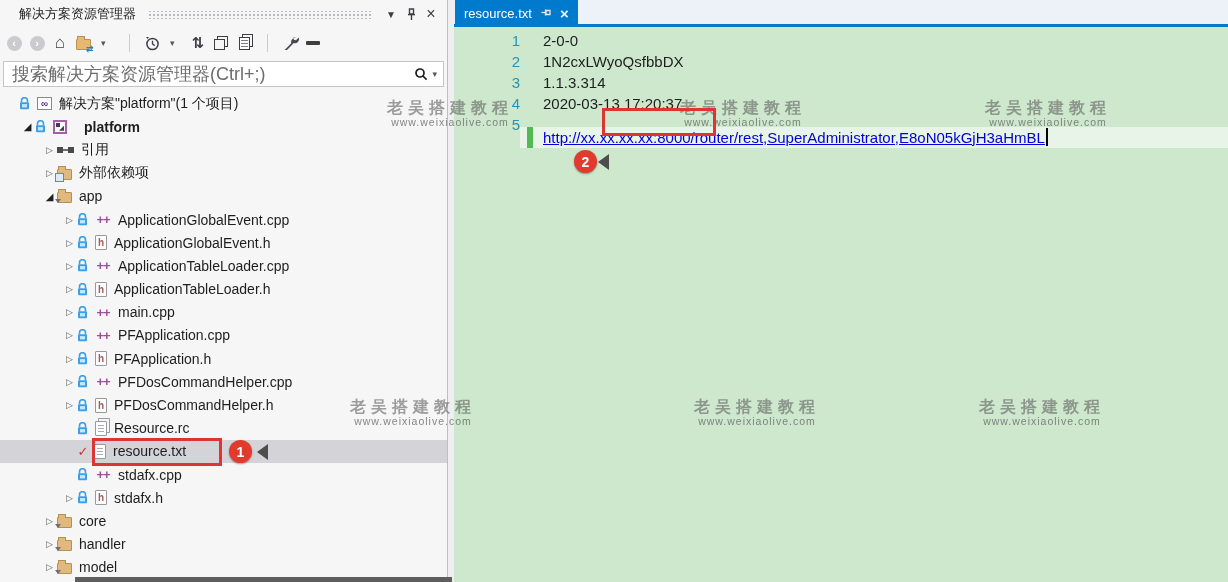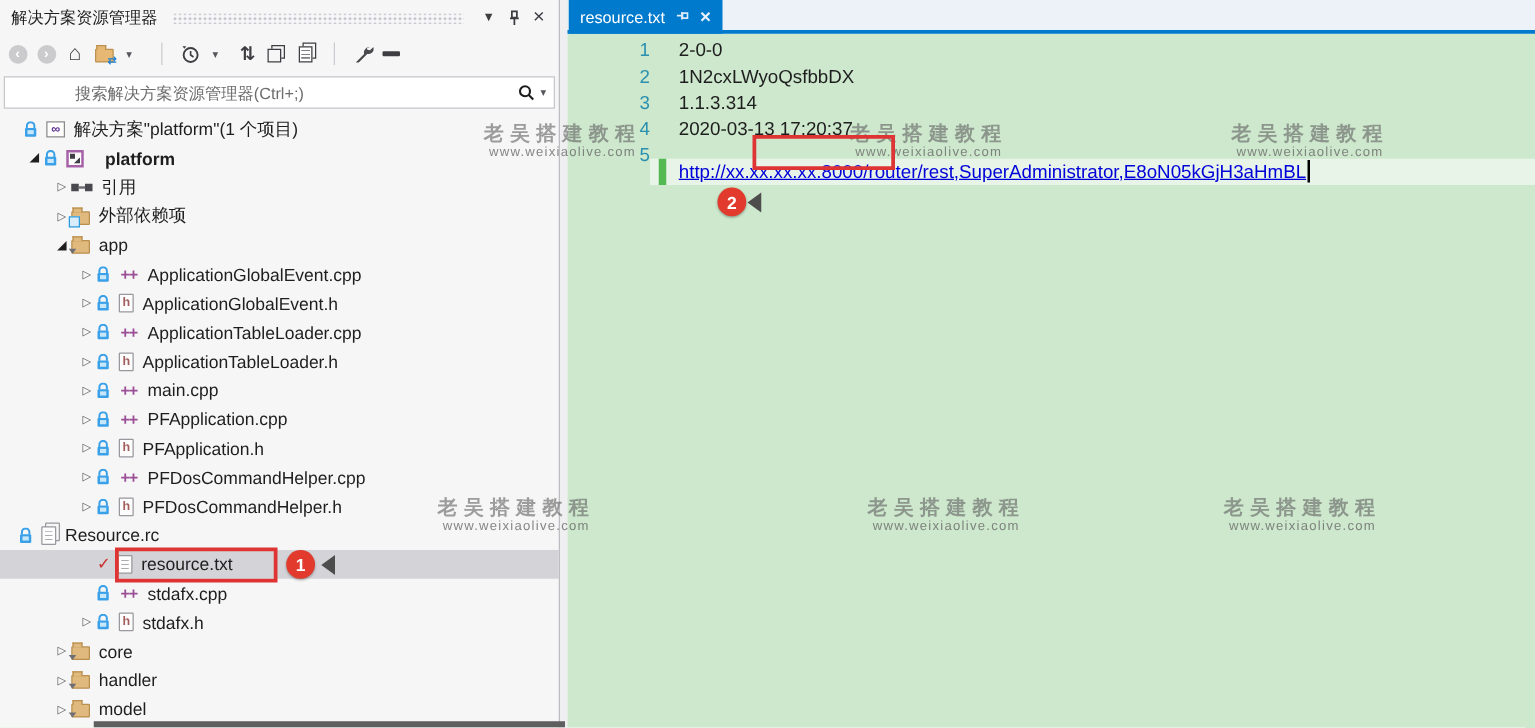--- a/index.html
+++ b/index.html
@@ -8,21 +8,21 @@
   }
   *{margin:0;padding:0;box-sizing:border-box;font-family:"Liberation Sans","DejaVu Sans",sans-serif;}
   body{width:1228px;height:582px;overflow:hidden;background:#fff;}
   .app{position:relative;width:1228px;height:582px;background:#F5F5F6;}
 
   
   .left-panel{position:absolute;left:0;top:0;width:448px;height:582px;background:#F6F6F7;border-right:1px solid #BDBDC2;}
   .divider{position:absolute;left:448px;top:0;width:6px;height:582px;background:#EFEFF2;}
 
   .panel-header{height:28px;display:flex;align-items:center;padding:0 6px 0 9px;}
-  .panel-title{font-size:13px;color:#1E1E1E;white-space:nowrap;}
+  .panel-title{font-size:13px;color:#1E1E1E;white-space:nowrap;margin-left:10px;}
   .drag-dots{flex:1;height:8px;margin:2px 10px 0 12px;background-image:radial-gradient(#B8B8C2 1px,transparent 1.1px);background-size:4px 4px;background-position:0 2px;}
   .hdr-ico{width:20px;height:20px;display:flex;align-items:center;justify-content:center;color:#3E3E42;font-size:10px;cursor:default;}
   .hdr-close{font-size:16px;line-height:1;}
 
   .toolbar{height:30px;display:flex;align-items:center;padding:0 4px;gap:3px;}
   .tb{height:22px;min-width:20px;display:flex;align-items:center;justify-content:center;color:#3E3E42;}
   .tb-circle{width:15px;height:15px;border-radius:50%;background:#CBCBCE;color:#fff;font-size:11px;font-weight:bold;display:flex;align-items:center;justify-content:center;line-height:1;}
   .tb-home{font-size:17px;color:#3E3E42;}
   .tb-caret{min-width:10px;font-size:9px;color:#56565C;}
   .tb-sep{width:1px;height:18px;background:#CCCCD0;margin:0 3px;}
@@ -32,21 +32,21 @@
   .tb-sync{font-size:15px;font-weight:bold;color:#3E3E42;}
   .tb-stack{position:relative;width:14px;height:14px;}
   .tb-stack::before,.tb-stack::after{content:"";position:absolute;width:9px;height:9px;border:1.5px solid #3E3E42;background:#F6F6F7;}
   .tb-stack::before{right:0;top:0;}
   .tb-stack::after{left:0;bottom:0;}
   .tb-doc2{position:relative;width:11px;height:13px;border:1.5px solid #3E3E42;background:#fff;box-shadow:3px -3px 0 -1px #F6F6F7,3px -3px 0 0 #3E3E42;}
   .tb-doc2::before{content:"";position:absolute;left:1px;right:1px;top:2px;height:7px;background:repeating-linear-gradient(to bottom,#7d7d84 0 1px,transparent 1px 3px);}
   .tb-minus{width:14px;height:4px;background:#3E3E42;border-radius:1px;}
 
   .search-row{margin:3px 3px 0 3px;height:26px;background:#fff;border:1px solid #C5C5CA;display:flex;align-items:center;padding:0 6px 0 8px;}
-  .search-input{flex:1;border:none;outline:none;font-size:13px;color:#0369a1;background:transparent;margin-left:48px;}
+  .search-input{flex:1;border:none;outline:none;font-size:18px;color:#0369a1;background:transparent;}
   .search-input::placeholder{color:#6D6D6D;opacity:1;}
   .search-caret{font-size:9px;color:#56565C;margin-left:4px;}
 
   .tree{position:absolute;left:0;top:92px;width:447px;}
   .tree-row{height:23.2px;display:flex;align-items:center;font-size:14px;color:#1E1E1E;white-space:nowrap;}
   .tree-row.selected{background:var(--sel-row);}
   .expander{width:15px;flex:0 0 15px;text-align:center;color:#5A5A5A;font-size:9px;}
   .expander.exp{color:#1E1E1E;font-size:10px;}
   .tico{display:inline-flex;align-items:center;justify-content:center;margin-right:5px;flex:0 0 auto;}
   .lbl{margin-left:2px;}
@@ -347,21 +347,21 @@
               <path d="M2.5 5.5V3.7a3 3 0 0 1 6 0v1.8" fill="none" stroke="#3AA0E8" stroke-width="1.6"></path>
               <rect x="1" y="5.3" width="9" height="7" rx="1" fill="#3AA0E8"></rect>
               <rect x="3" y="7.1" width="5" height="3.3" fill="#C8E7FA"></rect>
             </svg>
           </span>
           <span class="tico">
             <span class="i-docbase i-h"></span>
           </span>
           <span class="lbl">PFDosCommandHelper.h</span>
         </div>
-        <div class="tree-row" style="">
+        <div class="tree-row" style="padding-left: 62px;">
           <span class="expander"></span>
           <span class="tico">
             <svg class="i-lock" viewBox="0 0 11 13">
               <path d="M2.5 5.5V3.7a3 3 0 0 1 6 0v1.8" fill="none" stroke="#3AA0E8" stroke-width="1.6"></path>
               <rect x="1" y="5.3" width="9" height="7" rx="1" fill="#3AA0E8"></rect>
               <rect x="3" y="7.1" width="5" height="3.3" fill="#C8E7FA"></rect>
             </svg>
           </span>
           <span class="tico">
             <span class="i-docbase i-doc i-rc"></span>

